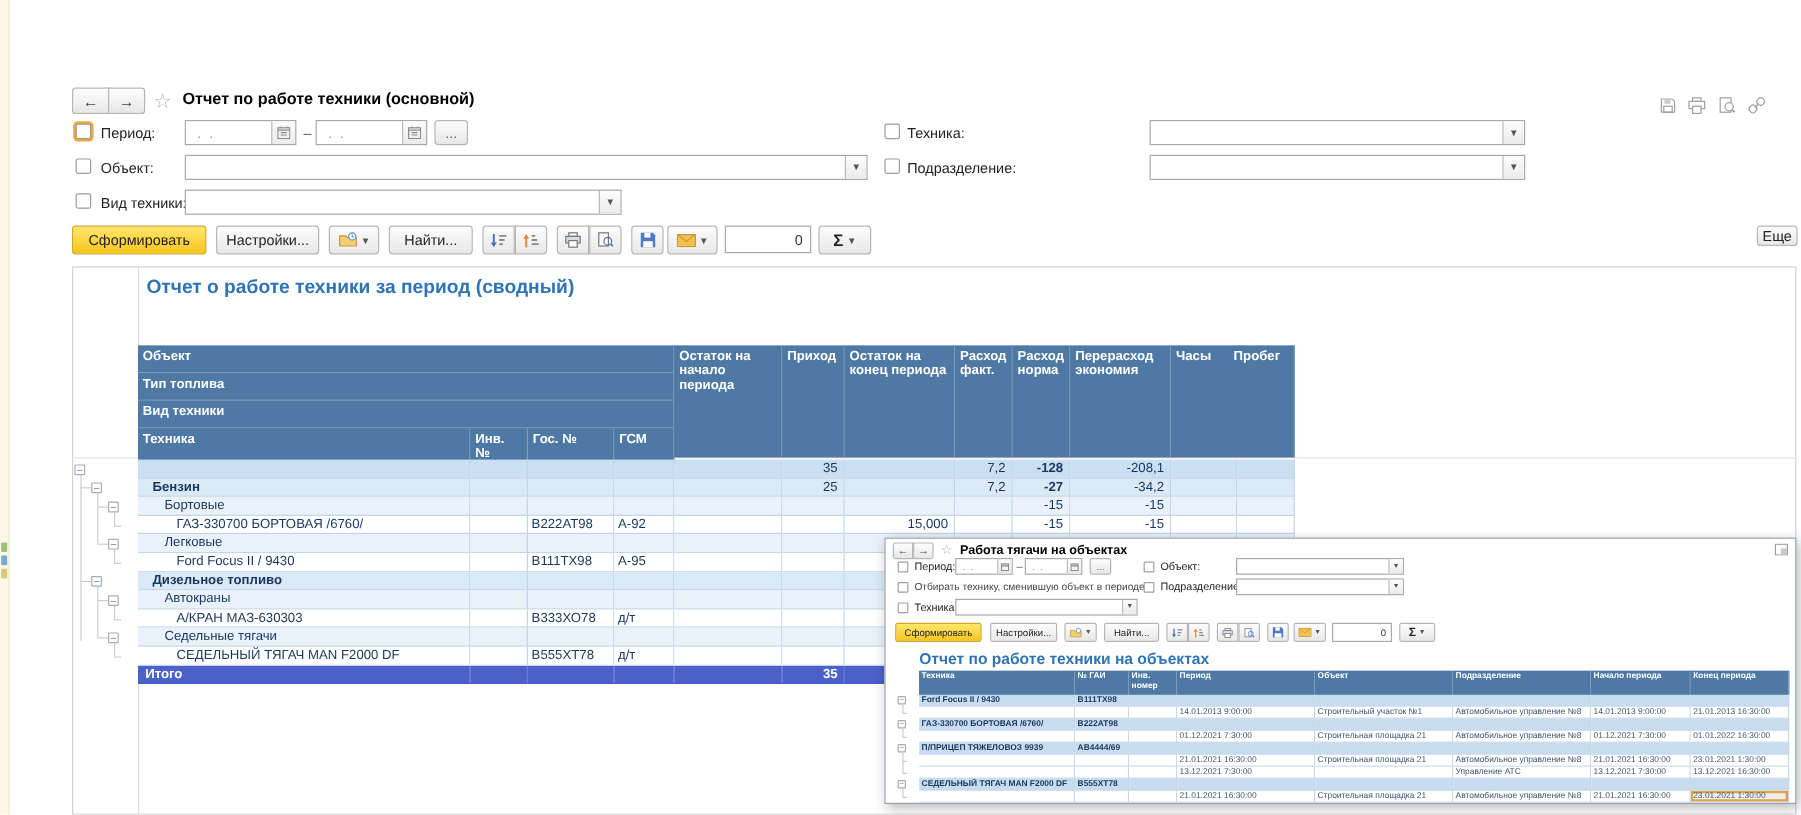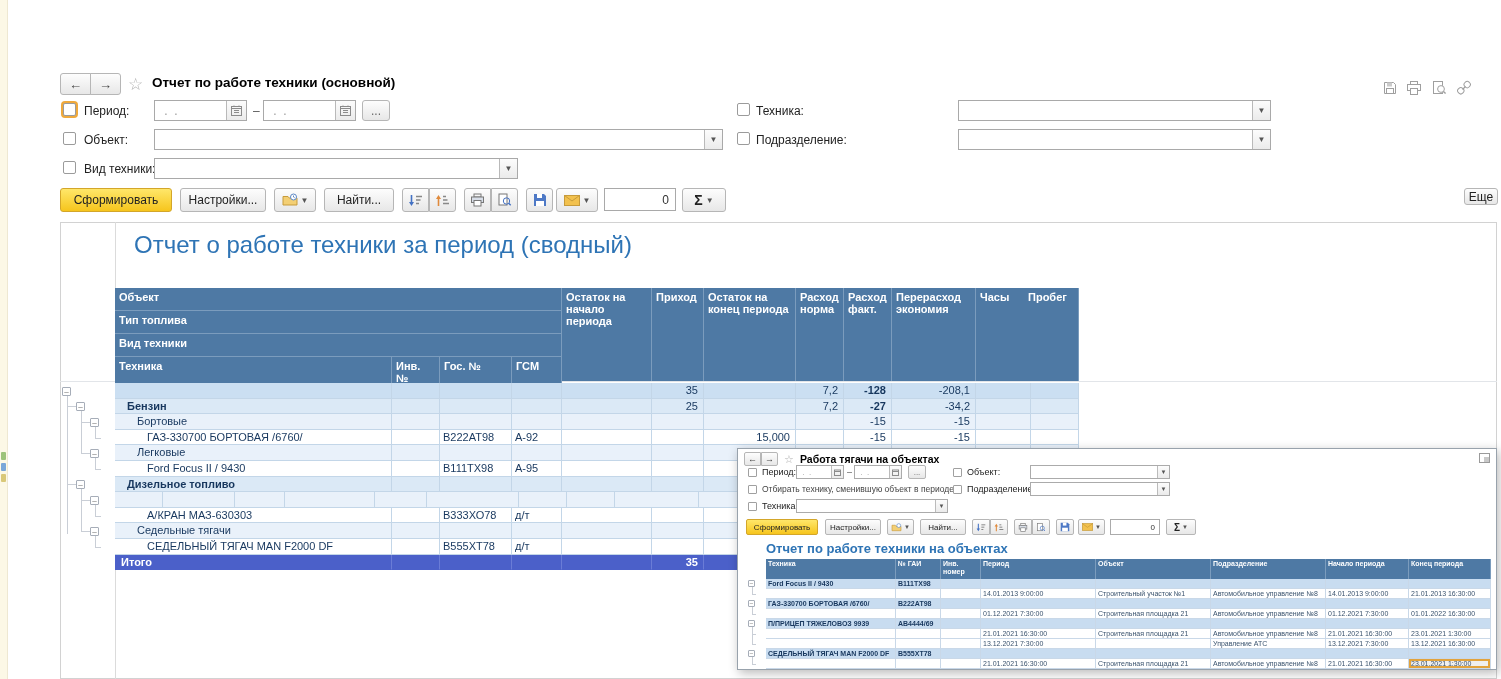--- a/index.html
+++ b/index.html
@@ -24,21 +24,21 @@
   .cb-focus{box-shadow:0 0 0 2px #efa93c;border-radius:2px}
   .lbl{font-size:12px;color:#222;white-space:nowrap}
   .navbtn{width:31px;height:22px;font-size:13px;color:#444}
   .star{color:#b3b3b3;font-size:17px;line-height:17px}
   .wtitle{font-weight:bold;font-size:13.5px;color:#000;white-space:nowrap}
   .gicon{opacity:.95}
   
   #report-box{left:60px;top:222px;width:1437px;height:457px;border:1px solid #d2d2d2;background:#fff}
   #gutter-vline{left:115px;top:222px;width:1px;height:457px;background:#dbdbdb}
   #pane-hline{left:60px;top:381px;width:1437px;height:1px;background:#e2e5e9}
-  #rtitle{left:134px;top:231px;font-size:24px;font-weight:normal;color:#2e74b5;white-space:nowrap}
+  #rtitle{left:122px;top:231px;font-size:16px;font-weight:bold;color:#2e74b5;white-space:nowrap}
   
   #mhead{left:115px;top:288px;width:964px;height:93px;display:flex;border-bottom:2px solid #1d3f63;background:#4e79a4}
   .hcell{background:#4e79a4;color:#fff;font-weight:bold;font-size:11px;line-height:12px;
          border-right:1px solid #7b9cbd;box-sizing:border-box;padding:3px 4px;overflow:hidden}
   #mh-left{width:447px;flex:0 0 447px;display:flex;flex-direction:column}
   .mh-lrow{height:23px;flex:0 0 23px;border-bottom:1px solid #7b9cbd}
   #mh-trow{flex:1;display:flex}
   #mh-trow .hcell{border-bottom:none}
   .hv{border-bottom:none;height:93px}
   
@@ -259,22 +259,22 @@
     <div id="mh-trow">
       <div class="hcell" style="width:277px">Техника</div>
       <div class="hcell" style="width:48px">Инв. №</div>
       <div class="hcell" style="width:72px">Гос. №</div>
       <div class="hcell" style="width:50px">ГСМ</div>
     </div>
   </div>
   <div class="hcell hv" style="width:90px">Остаток на начало периода</div>
   <div class="hcell hv" style="width:52px">Приход</div>
   <div class="hcell hv" style="width:92px">Остаток на конец периода</div>
+  <div class="hcell hv" style="width:48px">Расход факт.</div>
   <div class="hcell hv" style="width:48px">Расход норма</div>
-  <div class="hcell hv" style="width:48px">Расход факт.</div>
   <div class="hcell hv" style="width:84px">Перерасход экономия</div>
   <div class="hcell hv" style="width:48px;border-right:none">Часы</div>
   <div class="hcell hv" style="width:55px">Пробег</div>
 </div>
 
 <div id="main-rows" class="abs">
     <div class="mrow t-total">
       <div class="mc lbl0" style="width: 277px; padding-left: 4px;"></div>
       <div class="mc" style="width: 48px;"></div>
       <div class="mc" style="width: 72px;"></div>
@@ -366,20 +366,21 @@
       <div class="mc num" style="width: 90px;"></div>
       <div class="mc num" style="width: 52px;"></div>
       <div class="mc num" style="width: 92px;"></div>
       <div class="mc num" style="width: 48px;"></div>
       <div class="mc num" style="width: 48px;"></div>
       <div class="mc num" style="width: 84px;"></div>
       <div class="mc num" style="width: 55px;"></div>
       <div class="mc num" style="width: 48px;"></div>
     </div>
     <div class="mrow t-group2">
+      <div class="mc lbl0" style="width: 277px; padding-left: 22px;">Автокраны</div>
       <div class="mc" style="width: 48px;"></div>
       <div class="mc" style="width: 72px;"></div>
       <div class="mc" style="width: 50px;"></div>
       <div class="mc num" style="width: 90px;"></div>
       <div class="mc num" style="width: 52px;"></div>
       <div class="mc num" style="width: 92px;"></div>
       <div class="mc num" style="width: 48px;"></div>
       <div class="mc num" style="width: 48px;"></div>
       <div class="mc num" style="width: 84px;"></div>
       <div class="mc num" style="width: 55px;"></div>

